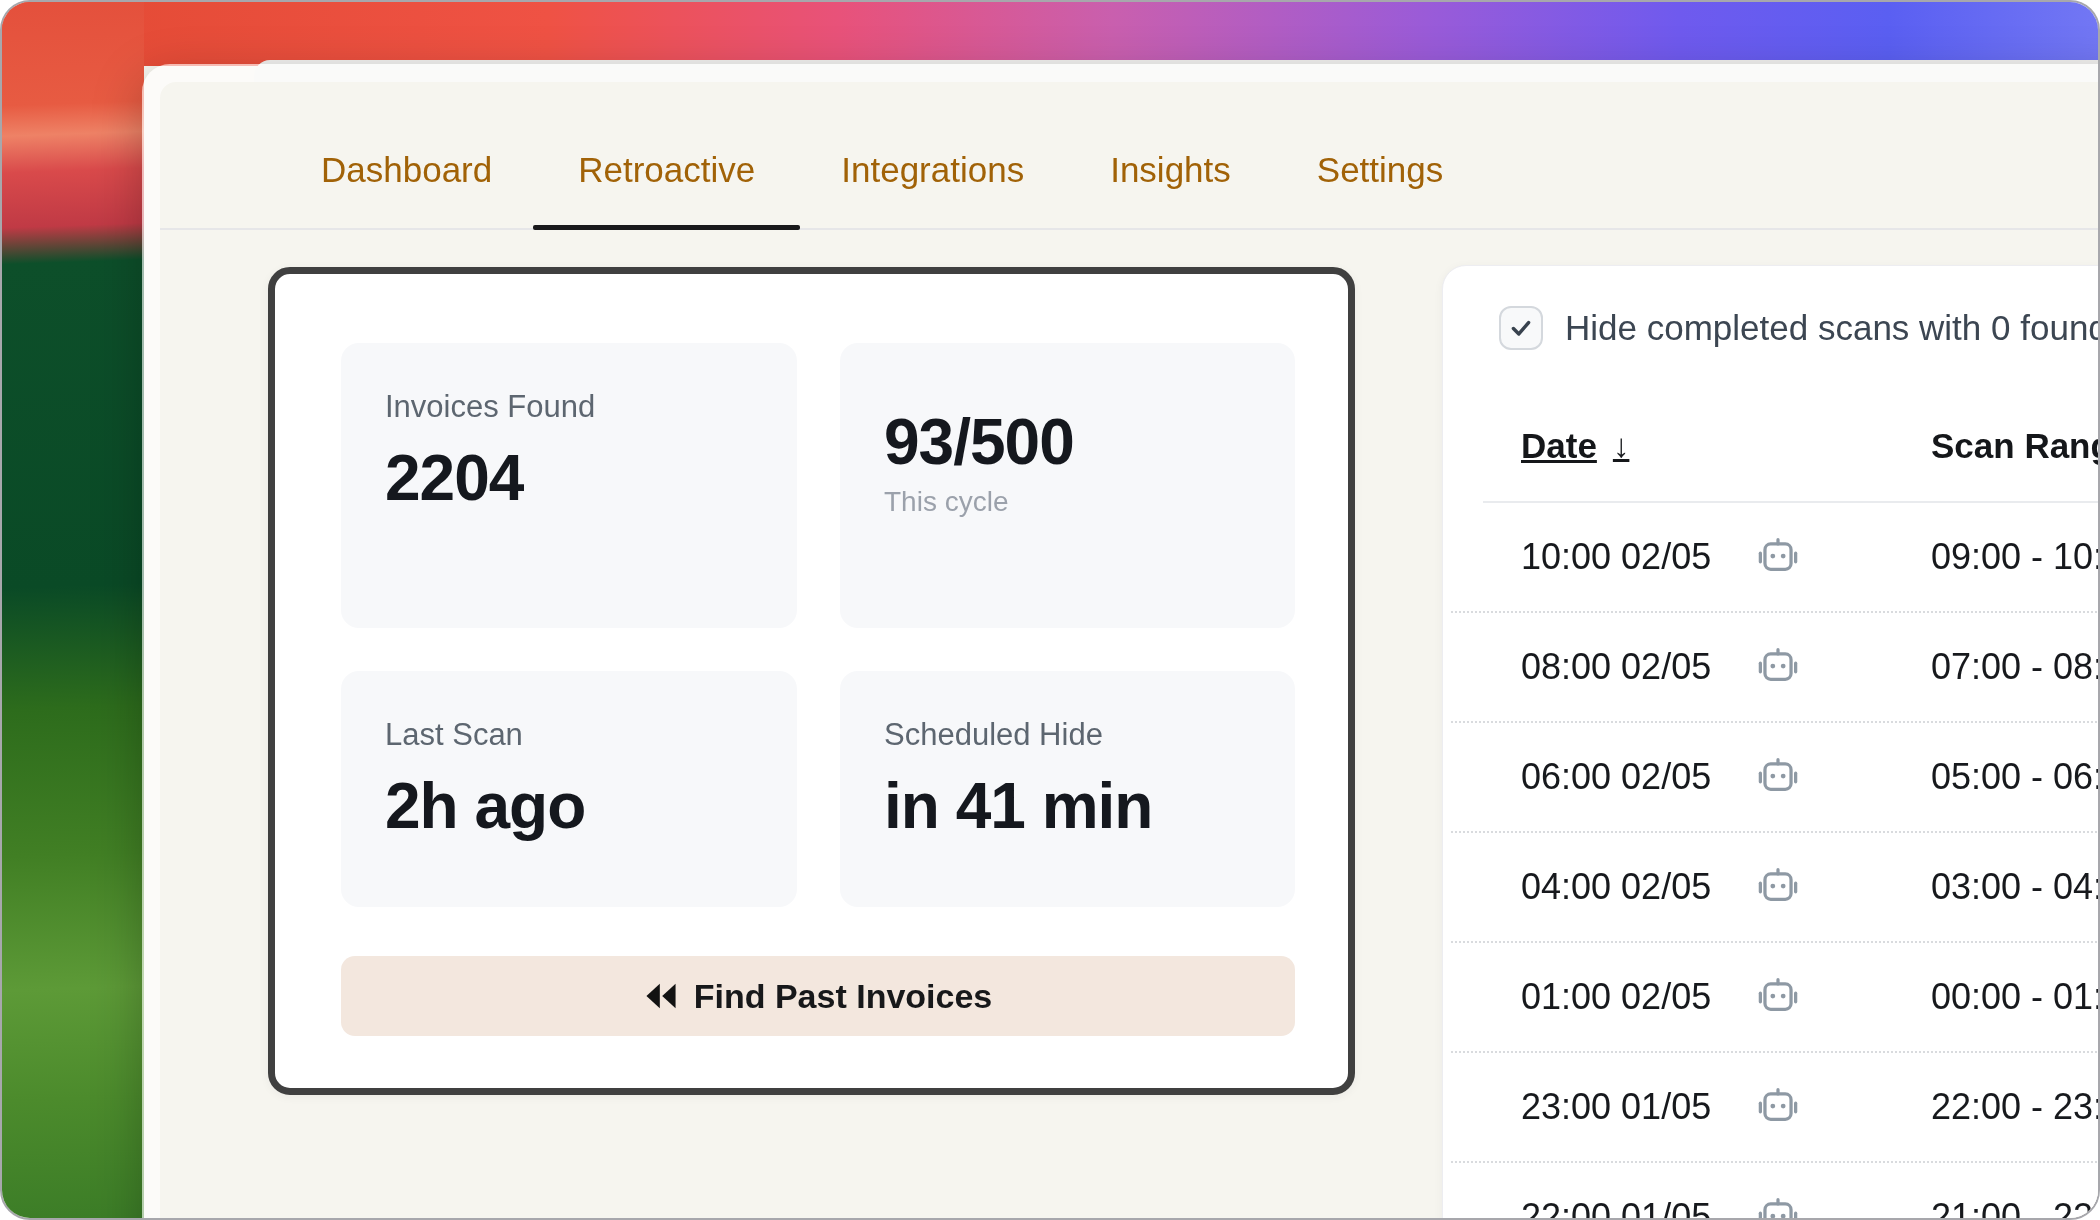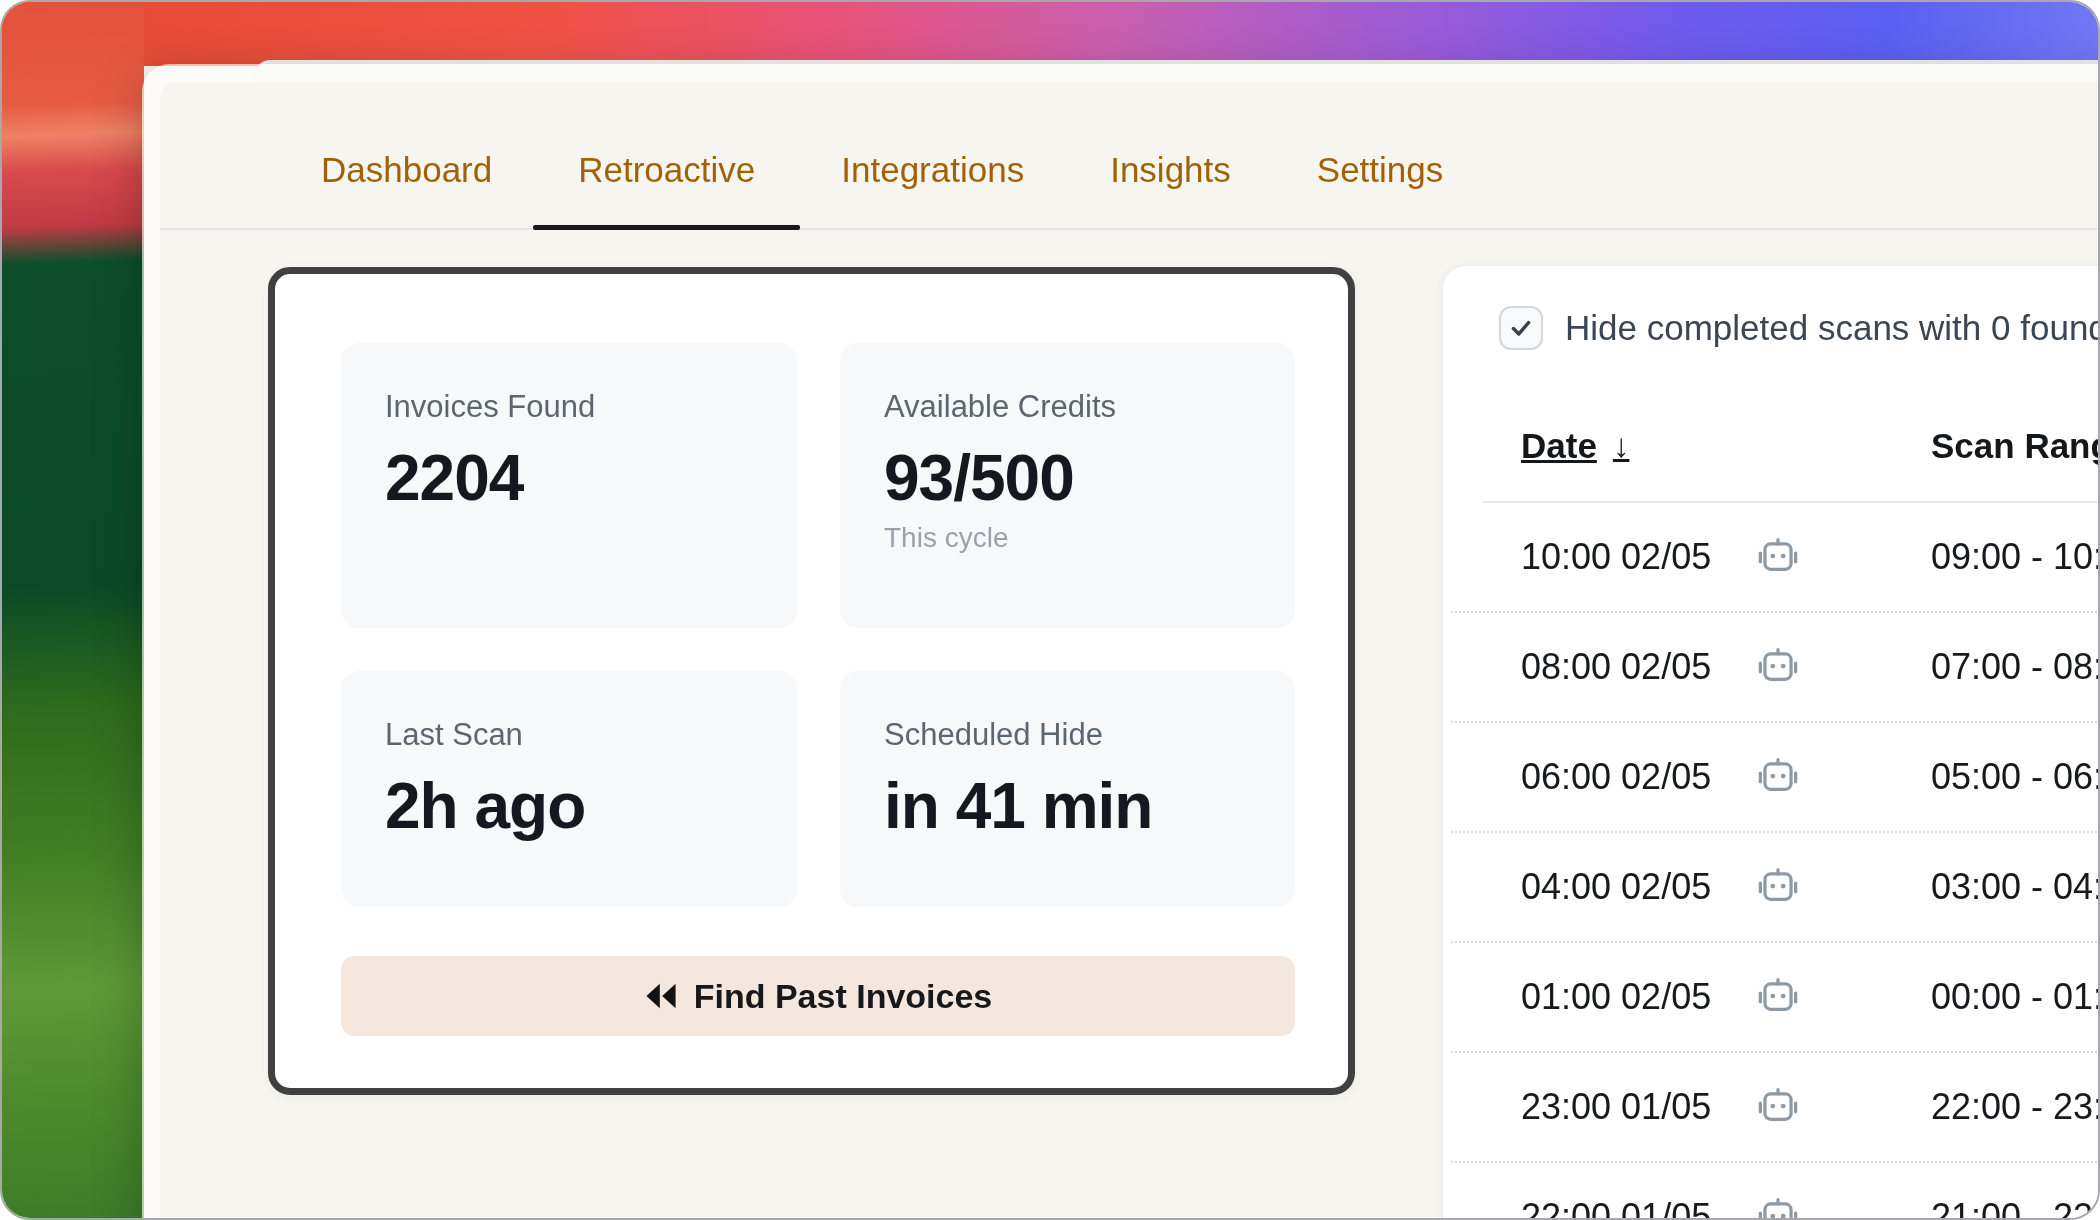--- a/index.html
+++ b/index.html
@@ -139,21 +139,20 @@
 
       <section class="left-card">
         <div class="stat-grid">
 
           <div class="stat-card">
             <div class="stat-label">Invoices Found</div>
             <div class="stat-value">2204</div>
           </div>
 
           <div class="stat-card">
-            <div class="stat-label">Available Credits</div>
             <div class="stat-value">93/500</div>
             <div class="stat-sub">This cycle</div>
           </div>
 
           <div class="stat-card">
             <div class="stat-label">Last Scan</div>
             <div class="stat-value">2h ago</div>
           </div>
 
           <div class="stat-card">

